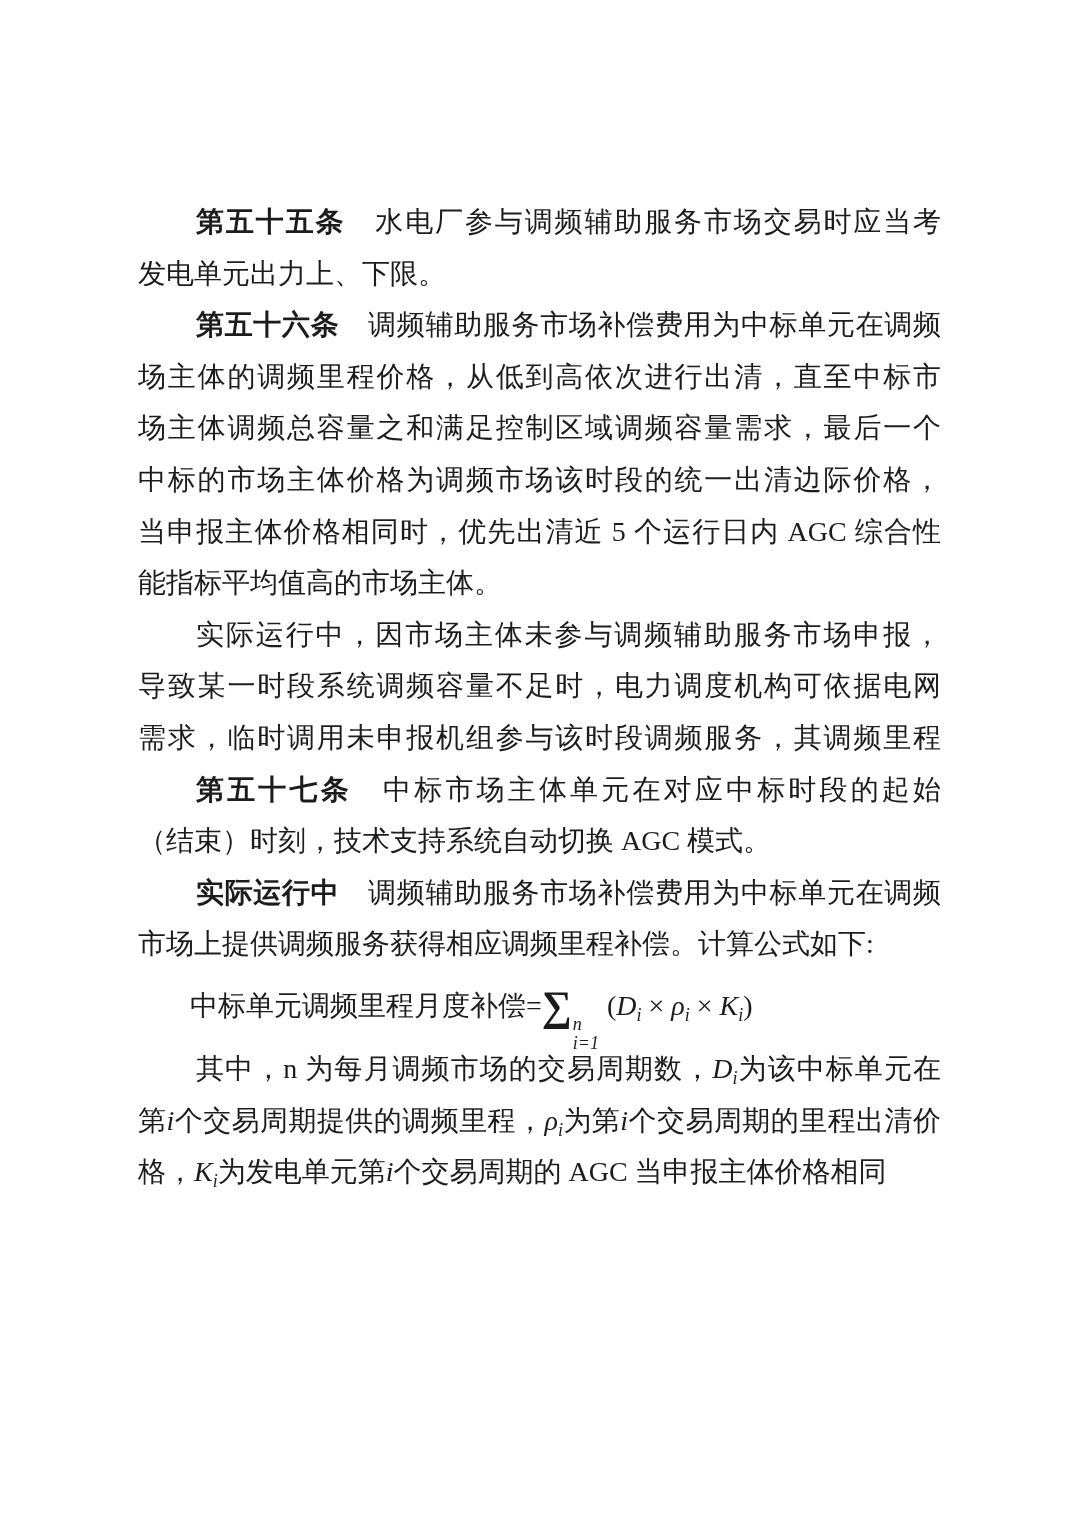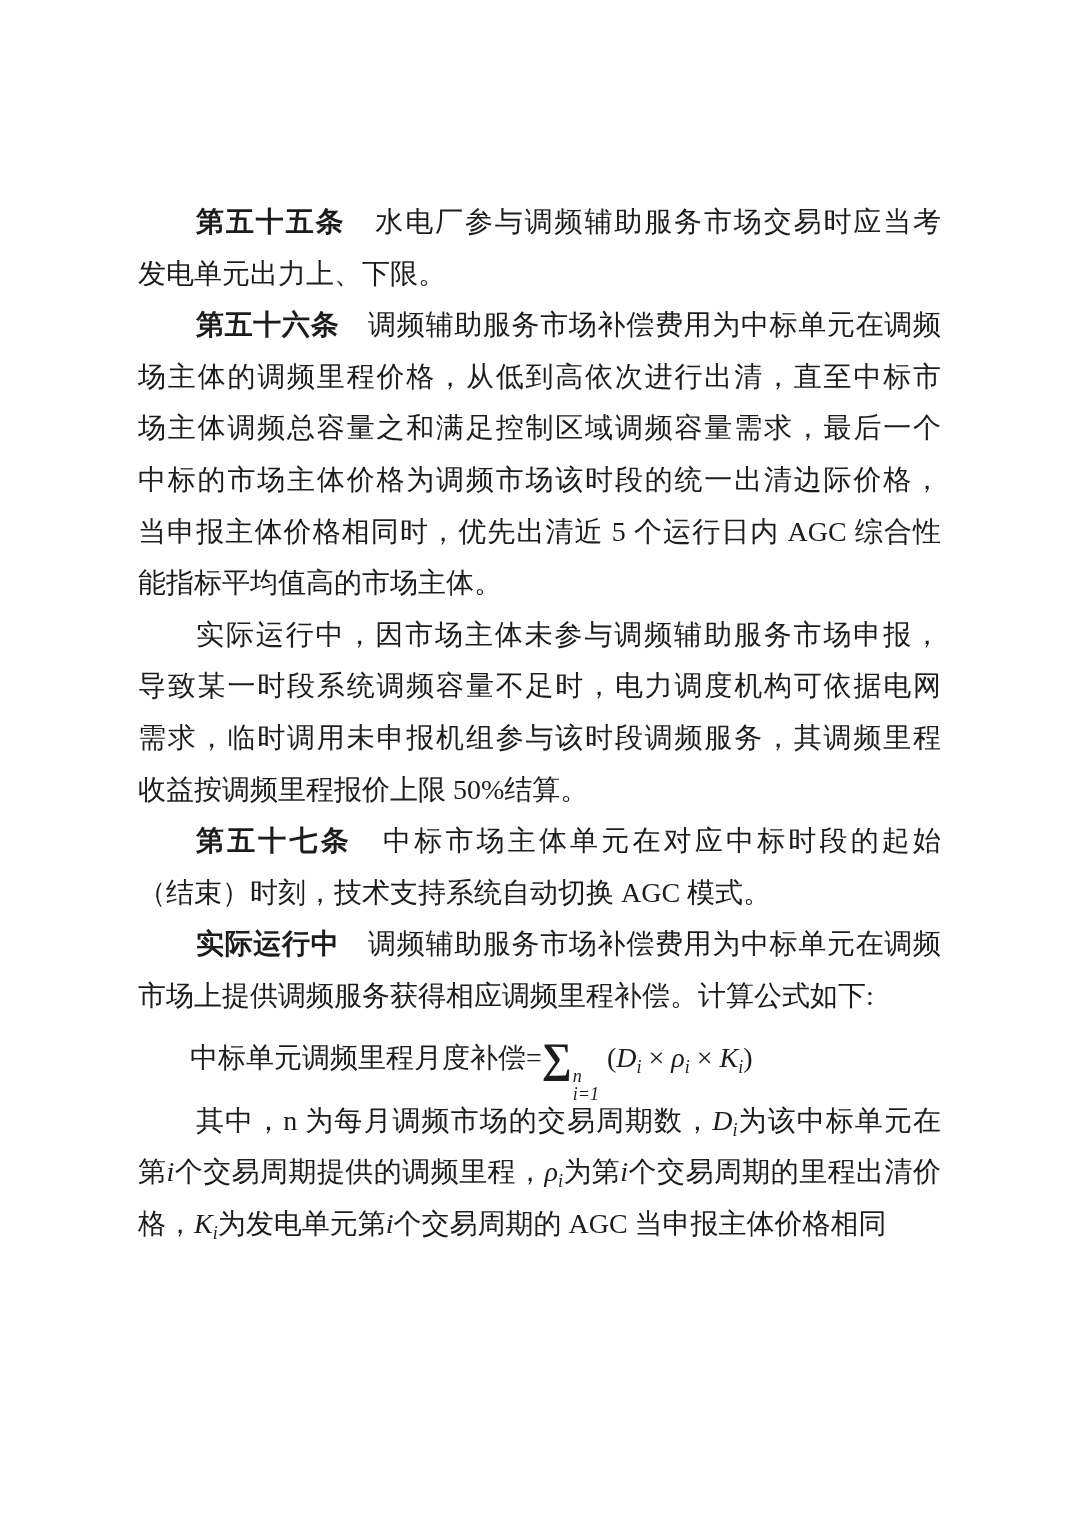--- a/index.html
+++ b/index.html
@@ -100,21 +100,20 @@
         <div class="line just"><span>场主体的调频里程价格，从低到高依次进行出清，直至中标市</span></div>
         <div class="line just"><span>场主体调频总容量之和满足控制区域调频容量需求，最后一个</span></div>
         <div class="line just"><span>中标的市场主体价格为调频市场该时段的统一出清边际价格，</span></div>
         <div class="line just"><span>当申报主体价格相同时，优先出清近 5 个运行日内 AGC 综合性</span></div>
         <div class="line"><span>能指标平均值高的市场主体。</span></div>
       </div>
       <div class="block paragraph">
         <div class="line just ind"><span>实际运行中，因市场主体未参与调频辅助服务市场申报，</span></div>
         <div class="line just"><span>导致某一时段系统调频容量不足时，电力调度机构可依据电网</span></div>
         <div class="line just"><span>需求，临时调用未申报机组参与该时段调频服务，其调频里程</span></div>
-        <div class="line"><span>收益按调频里程报价上限 50%结算。</span></div>
       </div>
       <div class="block paragraph">
         <div class="line just ind"><span class="seg-b">第五十七条</span><span>　中标市场主体单元在对应中标时段的起始</span></div>
         <div class="line"><span>（结束）时刻，技术支持系统自动切换 AGC 模式。</span></div>
       </div>
       <div class="block paragraph">
         <div class="line just ind"><span class="seg-b">实际运行中</span><span>　调频辅助服务市场补偿费用为中标单元在调频</span></div>
         <div class="line"><span>市场上提供调频服务获得相应调频里程补偿。计算公式如下:</span></div>
       </div>
       <div class="block formula">

